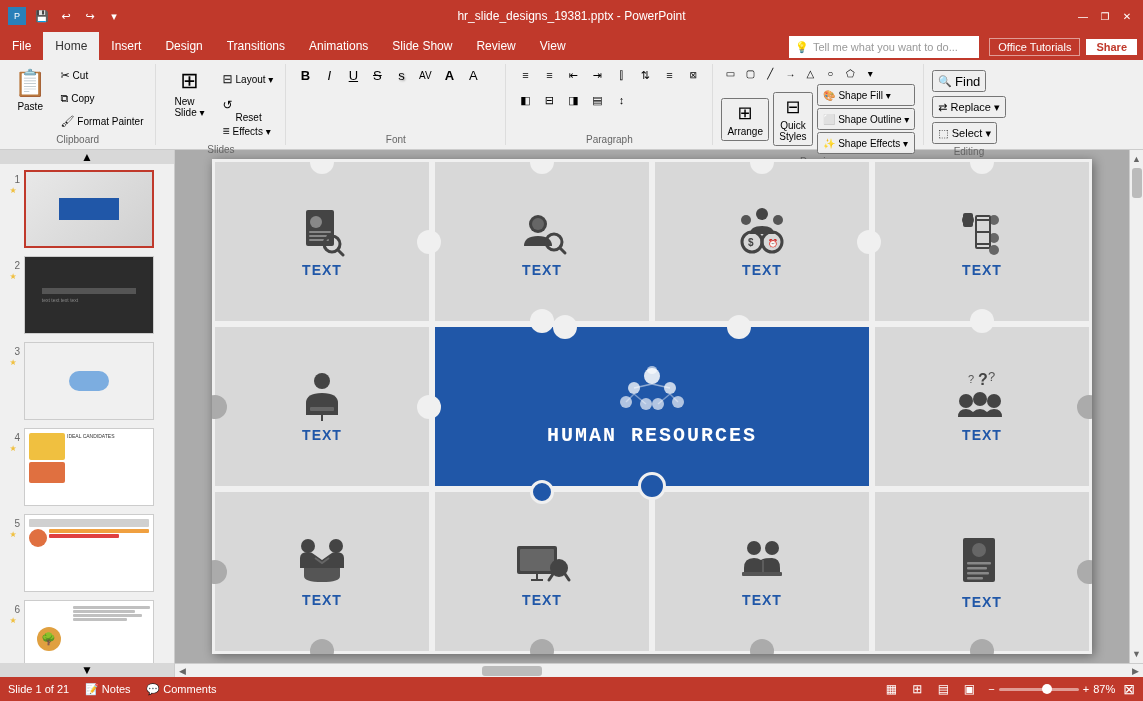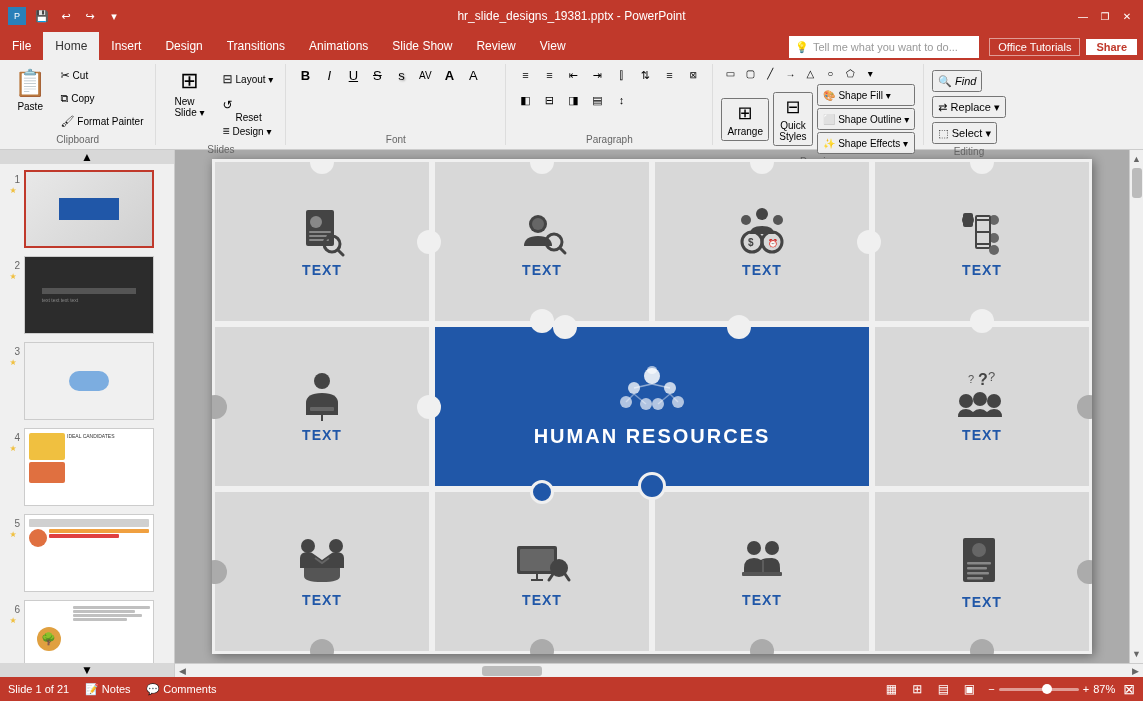--- a/index.html
+++ b/index.html
@@ -343,21 +343,21 @@
         <div class="ribbon-btn-small">
           <span style="font-size:12px;">⊟</span>
           <span style="font-size:10px;">Layout ▾</span>
         </div>
         <div class="ribbon-btn-small">
           <span style="font-size:12px;">↺</span>
           <span style="font-size:10px;margin-top:24px;">Reset</span>
         </div>
         <div class="ribbon-btn-small">
           <span style="font-size:12px;">≡</span>
-          <span style="font-size:10px;">Design ▾</span>
+          <span style="font-size:10px;">Effects ▾</span>
         </div>
       </div>
     </div>
     <div class="ribbon-group-label">Slides</div>
   </div>
 
   <div class="ribbon-group" style="min-width:220px;">
     <div class="ribbon-group-content" style="flex-direction:column;gap:3px;">
       <div class="font-row">
         <button class="format-btn" style="font-weight:bold;font-size:13px;">B</button>
@@ -424,21 +424,21 @@
         </div>
       </div>
     </div>
     <div class="ribbon-group-label">Drawing</div>
   </div>
 
   <div class="ribbon-group" style="border-right:none;">
     <div class="ribbon-group-content" style="flex-direction:column;gap:4px;padding-top:6px;">
       <button class="ribbon-btn-small">
         <span>🔍</span>
-        <span style="font-size:11px;font-style:italic;">Find</span>
+        <span style="font-size:13px;">Find</span>
       </button>
       <button class="ribbon-btn-small">
         <span>⇄</span>
         <span style="font-size:11px;">Replace ▾</span>
       </button>
       <button class="ribbon-btn-small">
         <span>⬚</span>
         <span style="font-size:11px;">Select ▾</span>
       </button>
     </div>
@@ -620,21 +620,21 @@
               <div style="position:absolute;right:-12px;top:50%;transform:translateY(-50%);width:24px;height:24px;background:#f0f0f0;border-radius:50%;z-index:2;"></div>
               <svg width="52" height="52" viewBox="0 0 52 52">
                 <circle cx="26" cy="10" r="8" fill="#444"></circle>
                 <path d="M10 44 L10 32 Q10 22 26 22 Q42 22 42 32 L42 44" fill="#444"></path>
                 <rect x="14" y="36" width="24" height="4" rx="1" fill="#666"></rect>
                 <line x1="26" y1="44" x2="26" y2="50" stroke="#444" stroke-width="2"></line>
               </svg>
               <span style="color:#2057a8;font-size:14px;font-weight:700;letter-spacing:1px;margin-top:4px;">TEXT</span>
             </div>
 
-            <div style="background:#2057a8;border:3px solid #f0f0f0;display:flex;flex-direction:column;align-items:center;justify-content:center;position:relative;grid-column:2/4;">
+            <div style="background:#2057a8;border:3px solid #f0f0f0;display:flex;flex-direction:column;align-items:center;justify-content:center;position:relative;grid-column:2/4;font-family:Liberation Mono, monospace;">
               <div style="position:absolute;top:-12px;left:30%;transform:translateX(-50%);width:24px;height:24px;background:#f0f0f0;border-radius:50%;z-index:2;"></div>
               <div style="position:absolute;top:-12px;right:30%;transform:translateX(50%);width:24px;height:24px;background:#f0f0f0;border-radius:50%;z-index:2;"></div>
               <div style="position:absolute;bottom:-14px;left:50%;transform:translateX(-50%);width:28px;height:28px;background:#2057a8;border-radius:50%;z-index:3;border:3px solid #f0f0f0;"></div>
               <svg width="68" height="58" viewBox="0 0 68 58">
                 <circle cx="34" cy="10" r="8" fill="rgba(255,255,255,0.85)"></circle>
                 <circle cx="16" cy="22" r="6" fill="rgba(255,255,255,0.75)"></circle>
                 <circle cx="52" cy="22" r="6" fill="rgba(255,255,255,0.75)"></circle>
                 <circle cx="8" cy="36" r="6" fill="rgba(255,255,255,0.65)"></circle>
                 <circle cx="28" cy="38" r="6" fill="rgba(255,255,255,0.65)"></circle>
                 <circle cx="40" cy="38" r="6" fill="rgba(255,255,255,0.65)"></circle>

